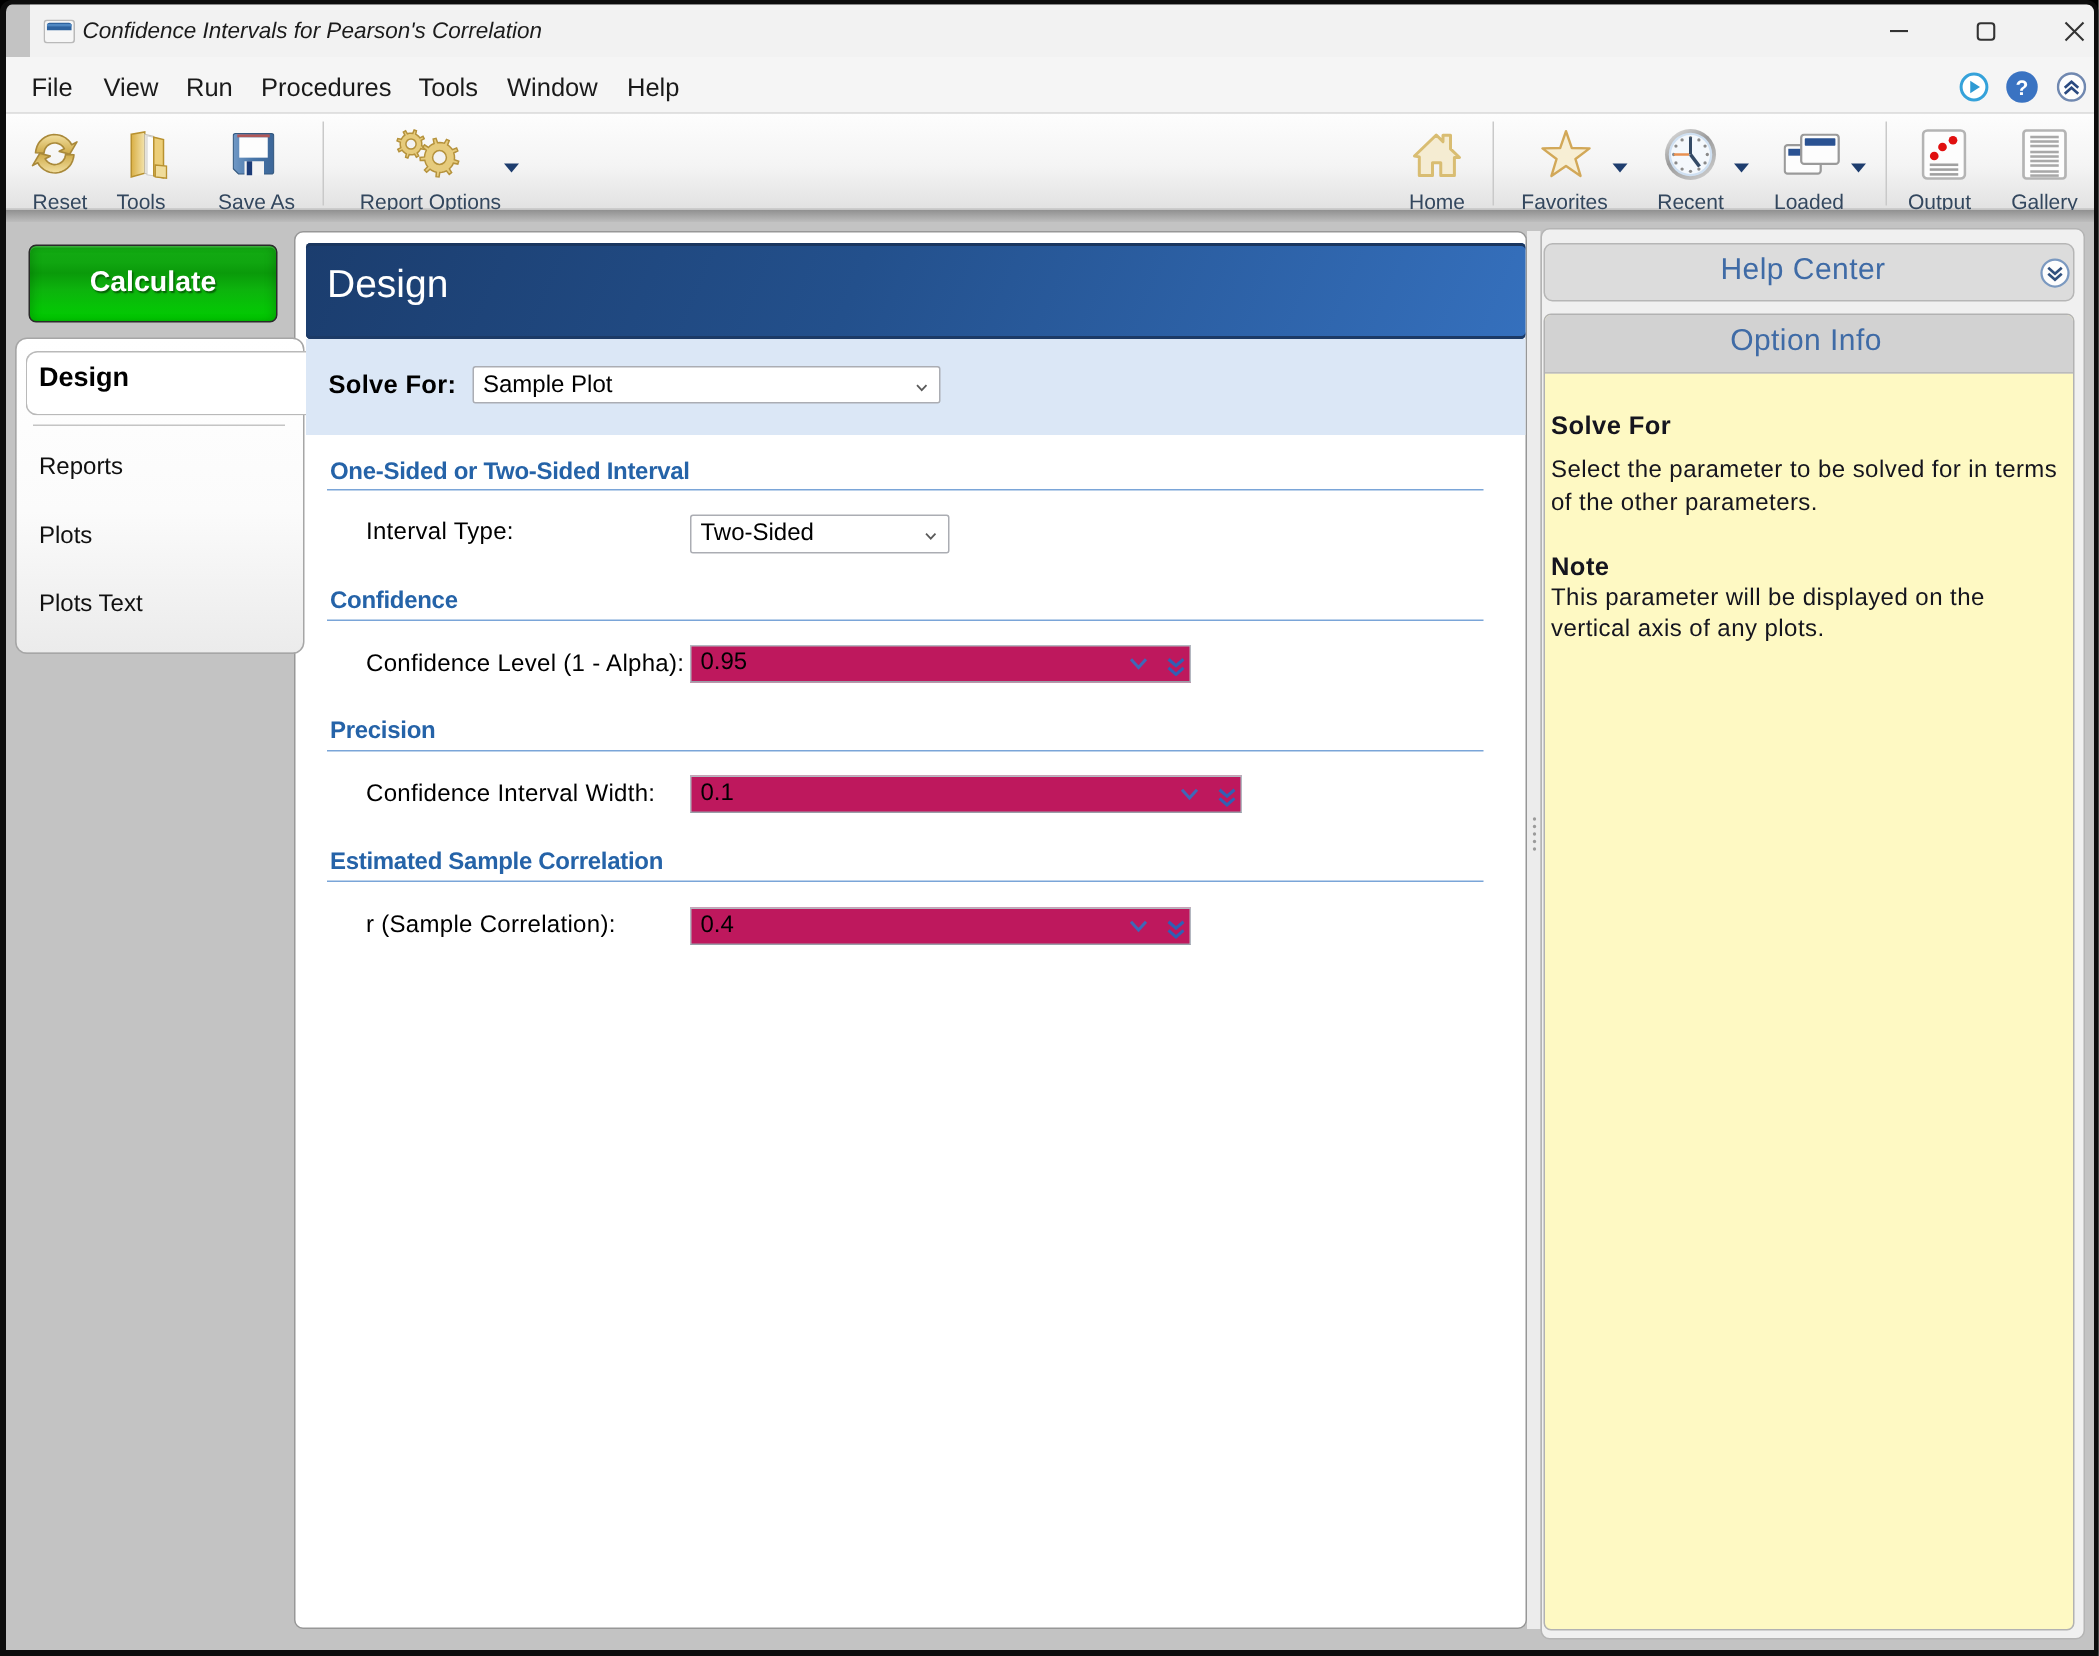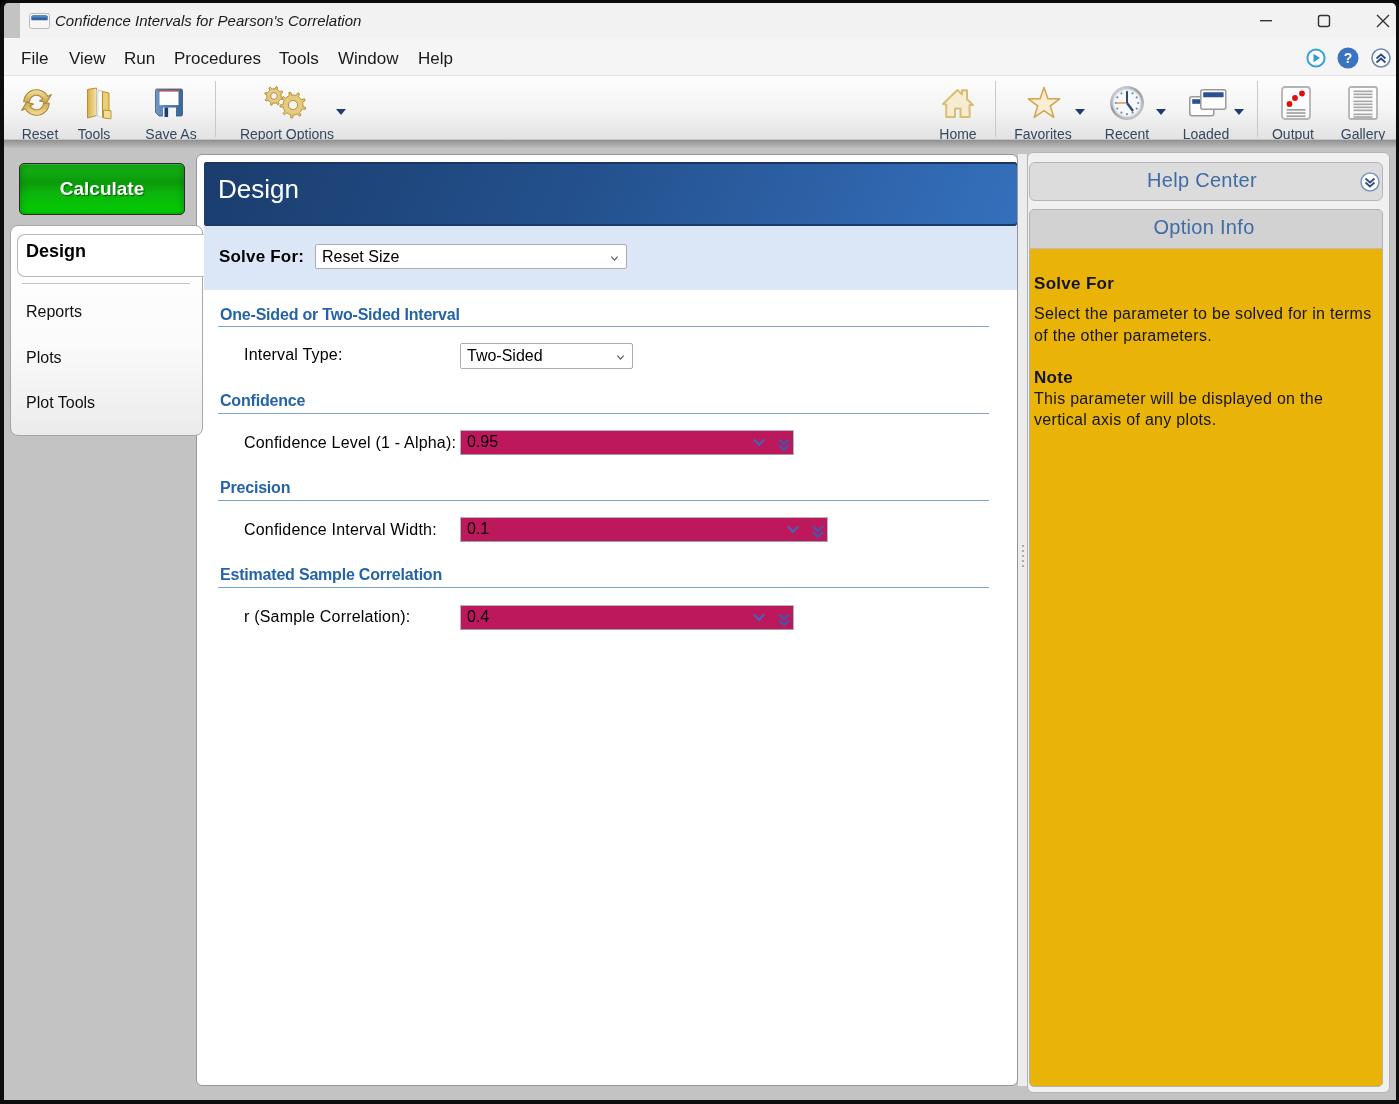--- a/index.html
+++ b/index.html
@@ -61,21 +61,21 @@
 .flabel { position:absolute; left:47px; font-size:16px; color:#000; letter-spacing:0.2px; }
 
 #splitter { position:absolute; left:1014px; top:151px; width:9px; height:932px; background:#ececec; }
 
 #rightpanel { position:absolute; left:1023px; top:149px; width:363px; height:941px;
   background:#f0f0f0; border:1px solid #b4b4b4; border-radius:6px; }
 #helphdr { position:absolute; left:1px; top:9px; width:354px; height:39px;
   background:#dcdcdc; border:1px solid #b6b6b6; border-radius:6px; }
 #helphdr span { position:absolute; left:-4px; right:4px; top:6px; text-align:center; font-size:20px; color:#3f6ba6; letter-spacing:0.3px; }
 #optioninfo { position:absolute; left:1px; top:56px; width:354px; height:878px;
-  background:#eab308; border:1px solid #b2b2b2; border-radius:5px; overflow:hidden; }
+  background:#fef9c3; border:1px solid #b2b2b2; border-radius:5px; overflow:hidden; }
 #oihdr { position:absolute; left:0; top:0; width:100%; height:39px; background:#d2d2d2; border-bottom:1px solid #bbb; }
 #oihdr span { position:absolute; left:-2px; right:2px; top:6px; text-align:center; font-size:20px; color:#3f6ba6; letter-spacing:0.3px; }
 .helptext { position:absolute; left:4px; font-size:16px; color:#15151e; letter-spacing:0.3px;margin-top:16px; }
 </style>
 </head>
 <body>
 <div id="win">
   <div id="titlebar">
     <svg id="appicon" width="21" height="16" viewBox="0 0 21 16">
       <rect x="0.5" y="0.5" width="20" height="15" rx="2" fill="#f6f6f6" stroke="#b9b9b9"></rect>
@@ -242,21 +242,21 @@
   </div>
   <div id="band"></div>
 
   <div id="mainpanel">
     <div id="dhdr">
         <span>Design</span>
       </div>
     <div id="solverow"></div>
     <span class="sellabel" style="left:22px;top:92px;font-weight:bold;font-size:17px;letter-spacing:0.2px">Solve For:</span>
     <div class="selbox" style="left:118px;top:89px;width:312px;height:25px">
-      <span class="txt">Reset Size</span>
+      <span class="txt">Sample Plot</span>
       <svg class="selchev" viewBox="0 0 10 10">
           <path d="M1.5 3 L5 6.8 L8.5 3" fill="none" stroke="#5a5a5a" stroke-width="1.3"></path>
         </svg>
     </div>
     <span class="sechdr" style="top:151px">One-Sided or Two-Sided Interval</span>
     <div class="secline" style="top:171px"></div>
     <span class="flabel" style="top:191px">Interval Type:</span>
     <div class="selbox" style="left:263px;top:188px;width:173px;height:26px">
       <span class="txt">Two-Sided</span>
       <svg class="selchev" viewBox="0 0 10 10">
@@ -310,21 +310,21 @@
     </svg>
 
   <div id="calcbtn">Calculate</div>
   <div id="tabpanel"></div>
   <div id="activetab">
       <span>Design</span>
     </div>
   <div id="tabsep"></div>
   <span class="tabitem" style="top:300px">Reports</span>
   <span class="tabitem" style="top:346px">Plots</span>
-  <span class="tabitem" style="top:391px">Plot Tools</span>
+  <span class="tabitem" style="top:391px">Plots Text</span>
 
   <div id="rightpanel">
     <div id="helphdr">
       <span>Help Center</span>
       <svg class="abs" style="right:2px;top:9px" width="20" height="20" viewBox="0 0 20 20">
         <circle cx="10" cy="10" r="9" fill="#fdfdfd" stroke="#7b99c0" stroke-width="1.5"></circle>
         <path d="M5.5 6.5 L10 10.5 L14.5 6.5 M5.5 10.5 L10 14.5 L14.5 10.5" fill="none" stroke="#30507e" stroke-width="1.8"></path>
       </svg>
     </div>
     <div id="optioninfo">

